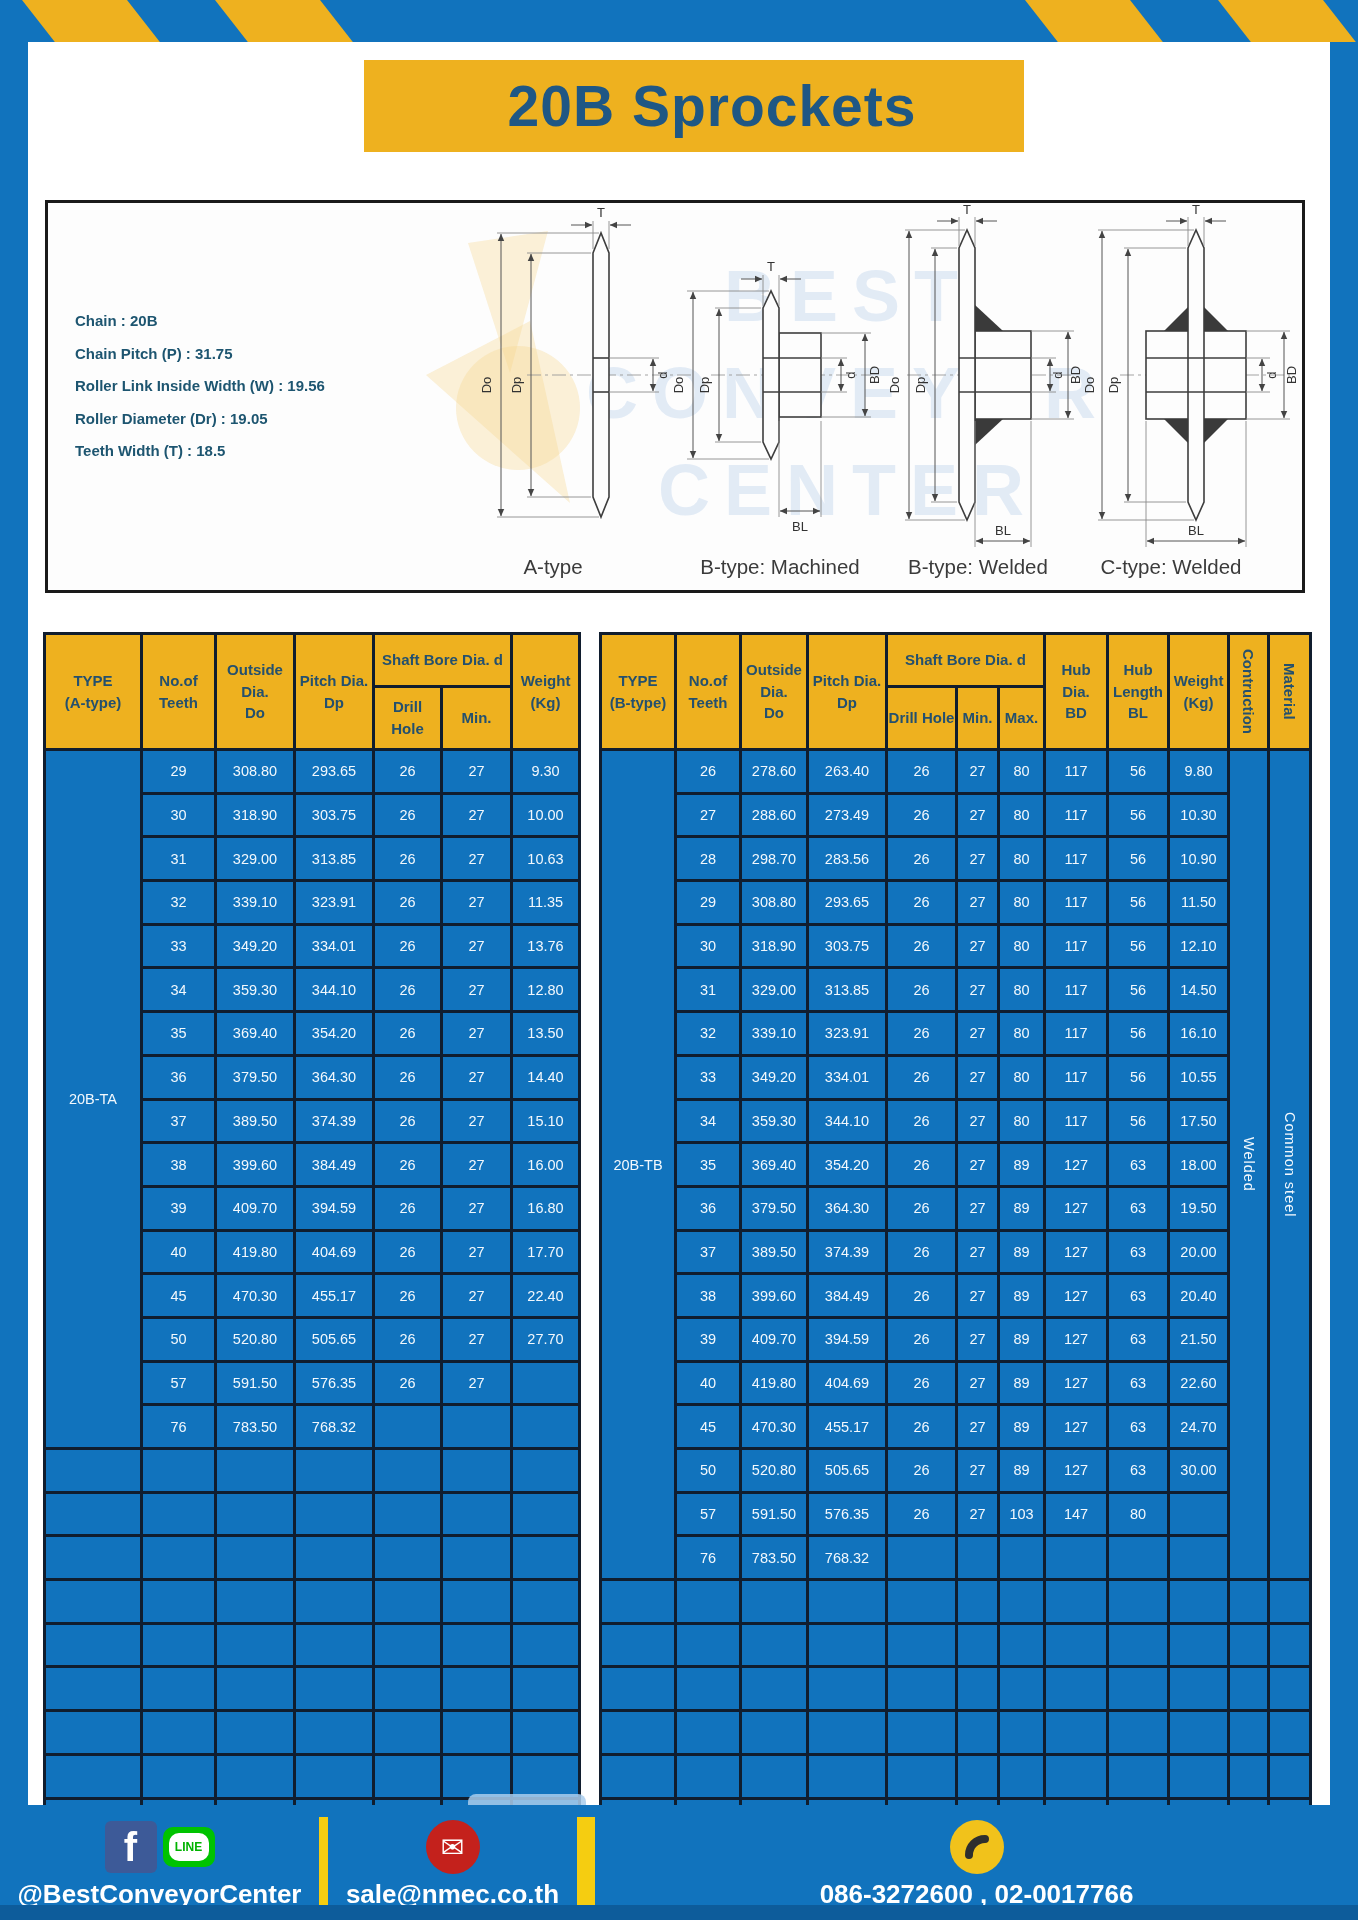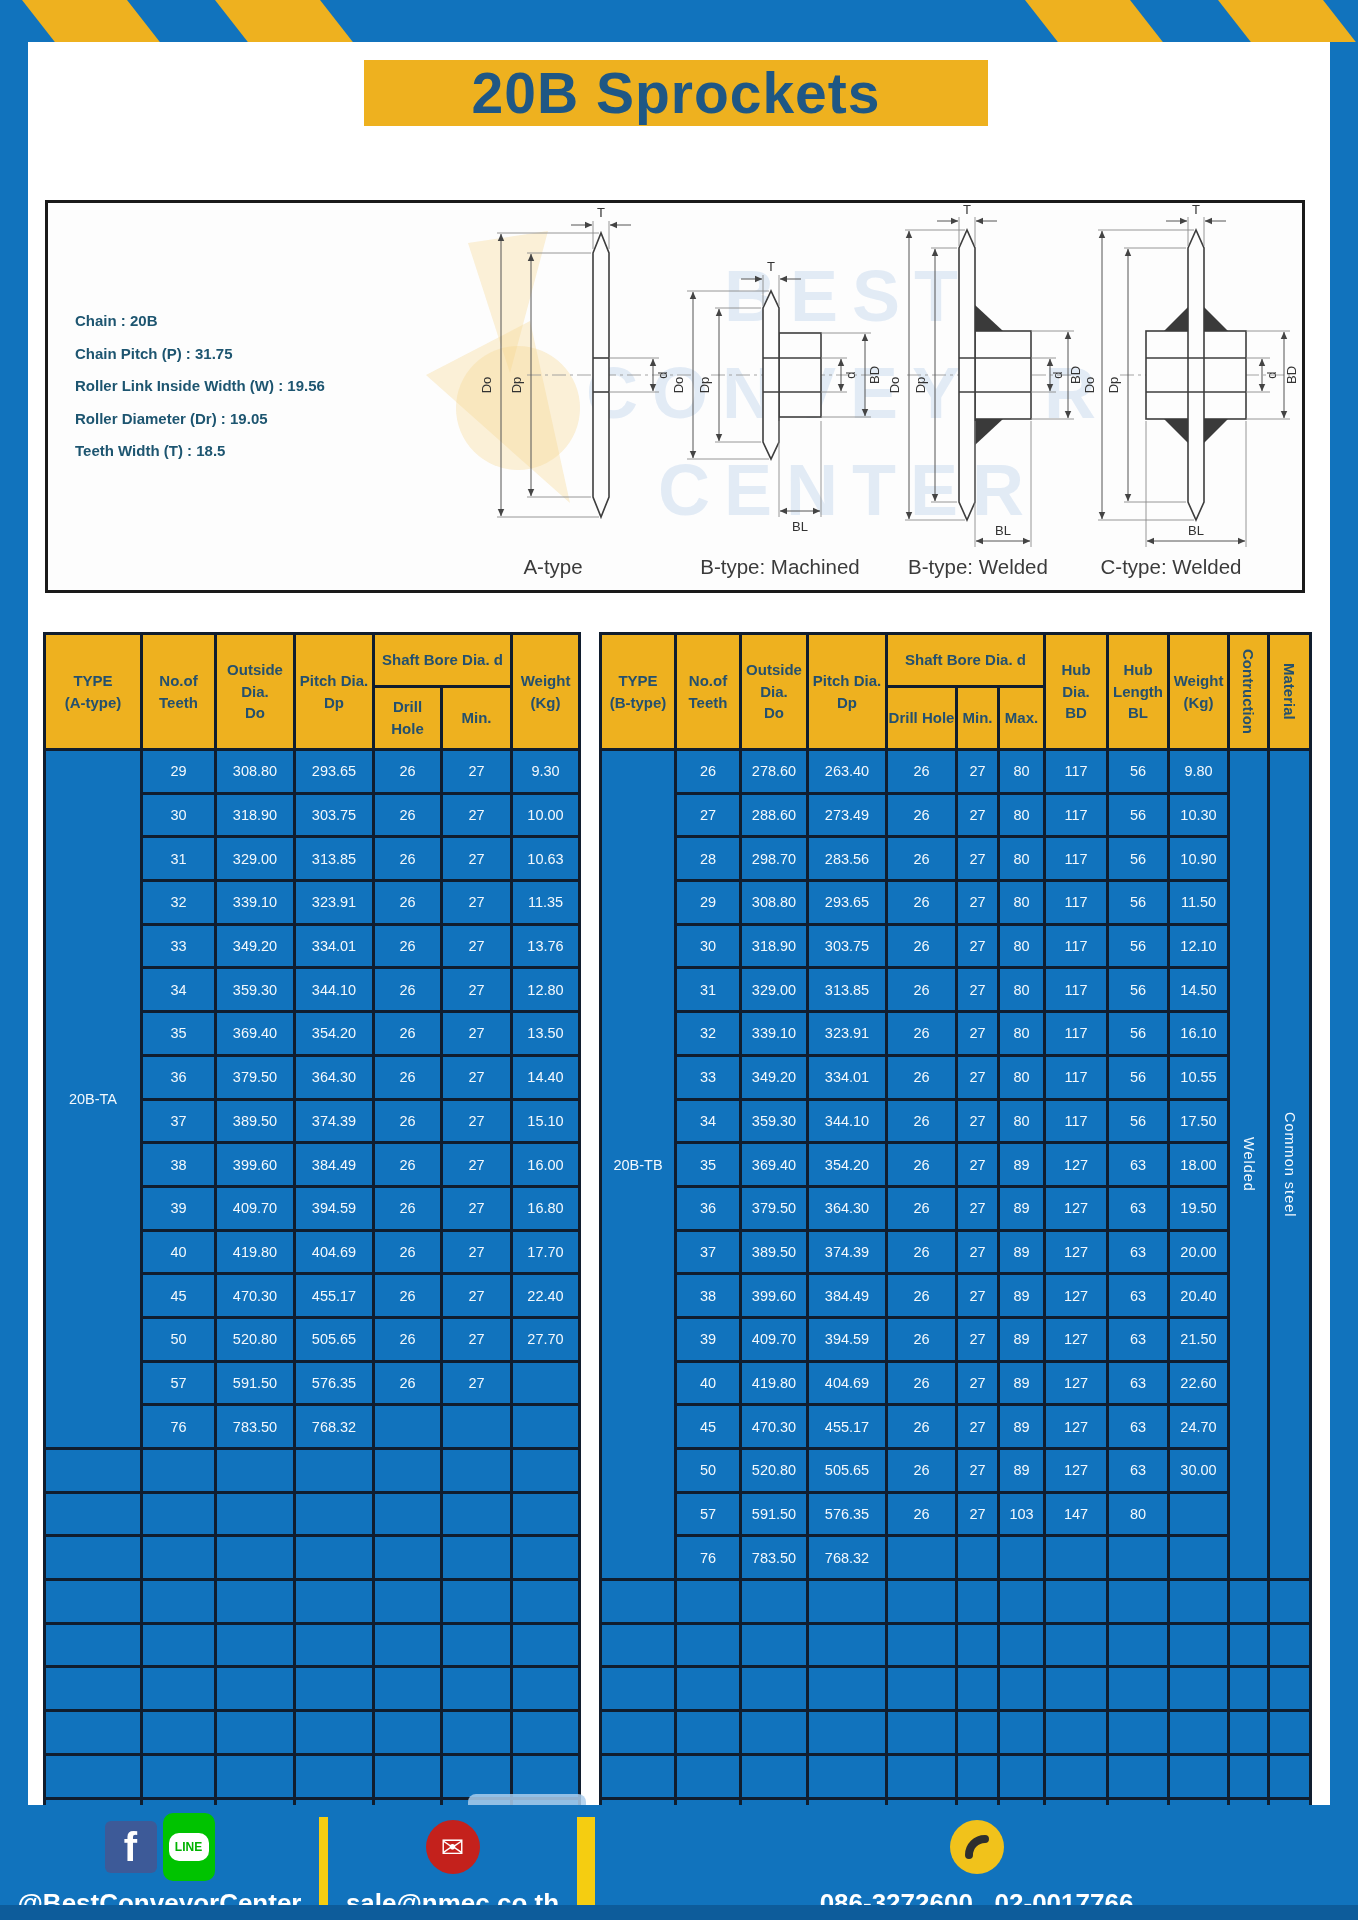--- a/index.html
+++ b/index.html
@@ -5,22 +5,22 @@
   html,body{margin:0;padding:0;background:#e8e8e8;}
   .page{position:relative;width:1358px;height:1920px;background:#ffffff;overflow:hidden;
         font-family:"Liberation Sans",sans-serif;}
   
   .frame-top{position:absolute;top:0;left:0;width:1358px;height:42px;background:#1173bd;overflow:hidden;}
   .frame-left{position:absolute;top:0;left:0;width:28px;height:1920px;background:#1173bd;}
   .frame-right{position:absolute;top:0;right:0;width:28px;height:1920px;background:#1173bd;}
   .stripe{position:absolute;top:0;height:42px;width:105px;background:#eeb11f;
           transform:skewX(38deg);transform-origin:top left;}
   
-  .title-box{position:absolute;left:364px;top:60px;width:624px;height:66px;background:#eeb11f;
-             display:flex;align-items:center;justify-content:center;}
+  .title-box{position:absolute;left:364px;top:60px;width:624px;height:92px;background:#eeb11f;
+             display:flex;align-items:center;justify-content:center;padding-left:36px;}
   .title-box h1{margin:0;font-size:57px;font-weight:bold;color:#1f5784;letter-spacing:1px;}
   
   .diagram-box{position:absolute;left:45px;top:200px;width:1260px;height:393px;background:#fdfdfd;
                border:3px solid #1a1a1a;box-sizing:border-box;}
   .diagram-box svg{position:absolute;left:0;top:0;}
   .specs{position:absolute;left:27px;top:102px;font-size:15px;font-weight:bold;color:#1d5570;
          line-height:32.5px;white-space:nowrap;z-index:3;}
   .caption{position:absolute;top:352px;transform:translateX(-50%);font-size:20.5px;color:#3b3b3b;
            white-space:nowrap;z-index:3;}
   .part{stroke:#3e3e3e;stroke-width:1.6;fill:#fdfdfd;}
@@ -43,25 +43,25 @@
   .vhead{writing-mode:vertical-rl;text-align:center;}
   .vcell{writing-mode:vertical-rl;letter-spacing:1px;font-size:15px;}
   .type-cell{font-size:16px;}
   
   .artifact{position:absolute;left:468px;top:1794px;width:118px;height:11px;background:#a9cdec;
             border-radius:8px 8px 0 0;opacity:.85;}
   .footer{position:absolute;left:0;top:1805px;width:1358px;height:115px;background:#1173bd;
           display:flex;align-items:stretch;}
   .f-sec{display:flex;flex-direction:column;align-items:center;justify-content:flex-start;padding-top:14px;}
   .f-sec .icons{display:flex;gap:6px;align-items:center;height:56px;}
-  .f-label{color:#ffffff;font-size:26px;font-weight:bold;margin-top:13px;white-space:nowrap;}
+  .f-label{color:#ffffff;font-size:26px;font-weight:bold;margin-top:4px;white-space:nowrap;}
   .f-div{width:9px;background:#f5cd11;margin:12px 0;}
   .fb-icon{width:52px;height:52px;background:#3d5a98;border-radius:6px;display:flex;
            align-items:center;justify-content:center;color:#fff;font-size:40px;font-weight:bold;}
-  .line-icon{width:52px;height:68px;background:#00c300;border-radius:10px;display:flex;
+  .line-icon{width:52px;height:40px;background:#00c300;border-radius:10px;display:flex;
              align-items:center;justify-content:center;}
   .line-bubble{width:40px;height:28px;background:#fff;border-radius:10px;display:flex;
                align-items:center;justify-content:center;color:#00b300;font-size:12px;font-weight:bold;}
   .round-icon{width:54px;height:54px;border-radius:50%;display:flex;align-items:center;justify-content:center;}
   .email-icon{background:#c4211c;color:#fff;font-size:28px;}
   .globe-icon{background:#2aa9e0;}
   .phone-icon{background:#f1c21b;}
   .footer-bottom{position:absolute;left:0;bottom:0;width:1358px;height:15px;background:#0d5c9b;}
 </style>
 </head>

